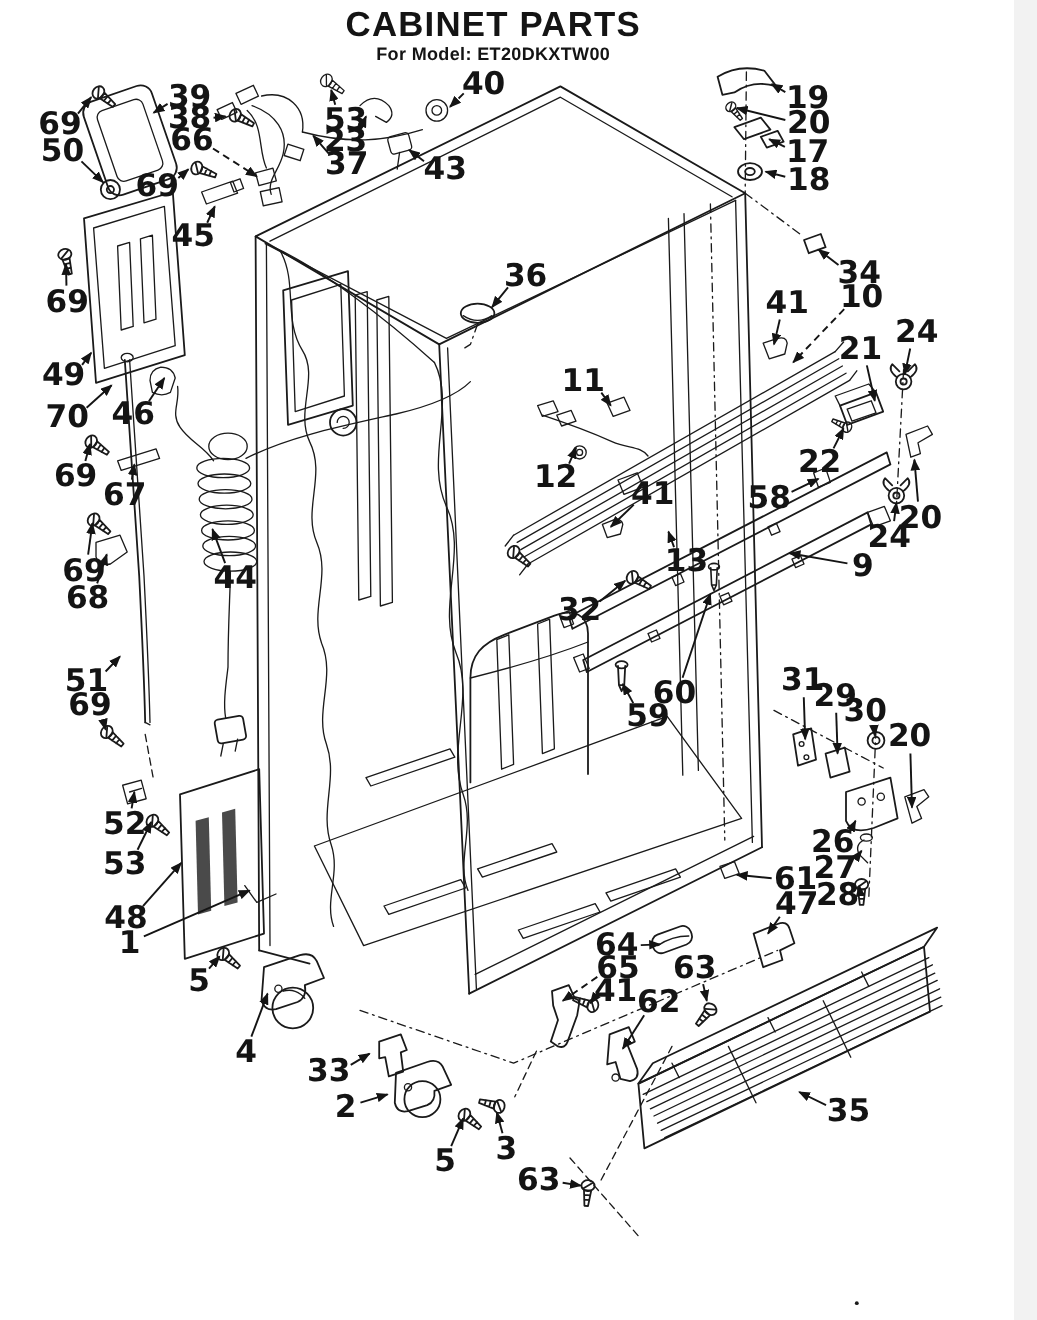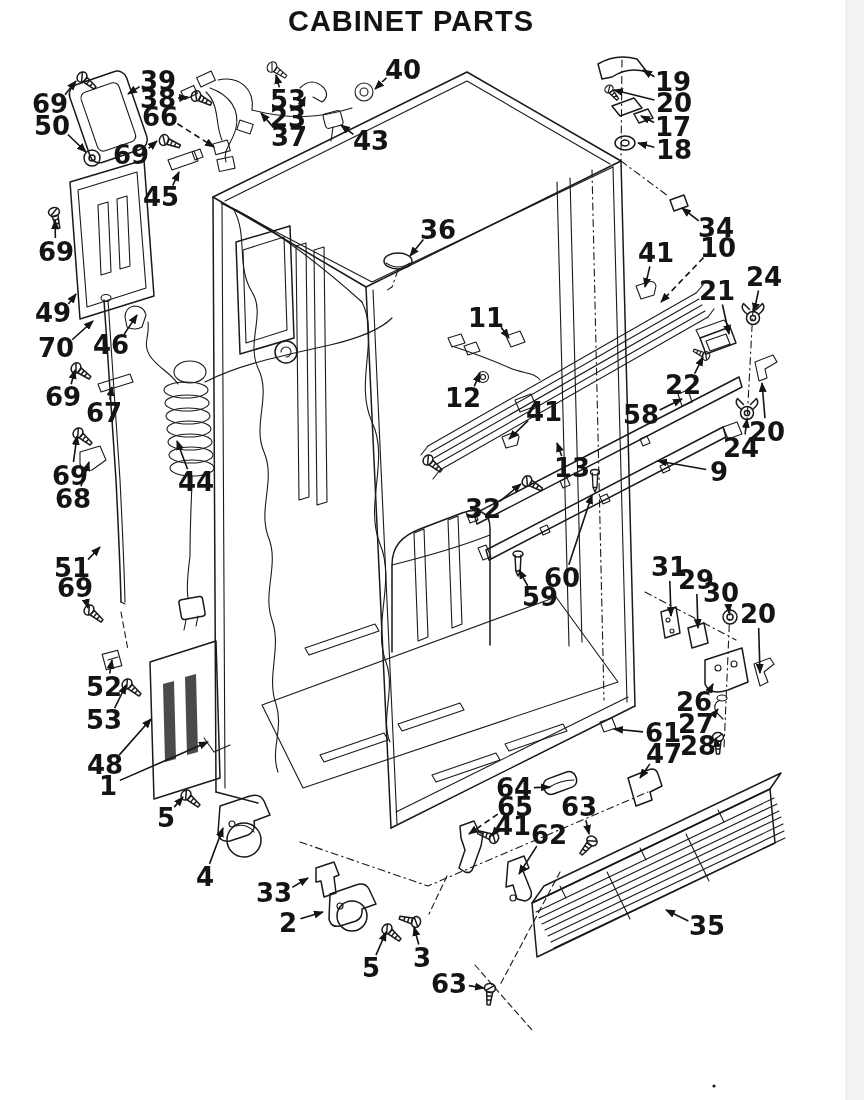--- a/index.html
+++ b/index.html
@@ -19,20 +19,21 @@
   .dd{stroke-dasharray:7 4 1.5 4;stroke-width:1.1;}
   .hatch{fill:#4a4a4a;stroke:none;}
 </style>
 </head>
 <body>
 
 <div class="page">
 
   <div class="hdr">
     <h1>CABINET PARTS</h1>
+    <div class="sub">For Model: ET20DKXTW00</div>
   </div>
 
   <svg id="diagram" width="864" height="1100" viewBox="0 0 864 1100">
     <defs>
       <marker id="ah" markerWidth="11" markerHeight="8" refX="9" refY="4" orient="auto" markerUnits="userSpaceOnUse">
         <path d="M0,0 L10,4 L0,8 Z" fill="#141414"></path>
       </marker>
       <g id="sc">
         <ellipse cx="0" cy="0" rx="4.5" ry="5.5"></ellipse>
         <path d="M-2.5,-3.5 L2.5,3.5 M4,-3 L17,-1.5 L17,1.5 L4,3 Z M8,-2.6 l0,5.2 M12,-2.2 l0,4.4"></path>

